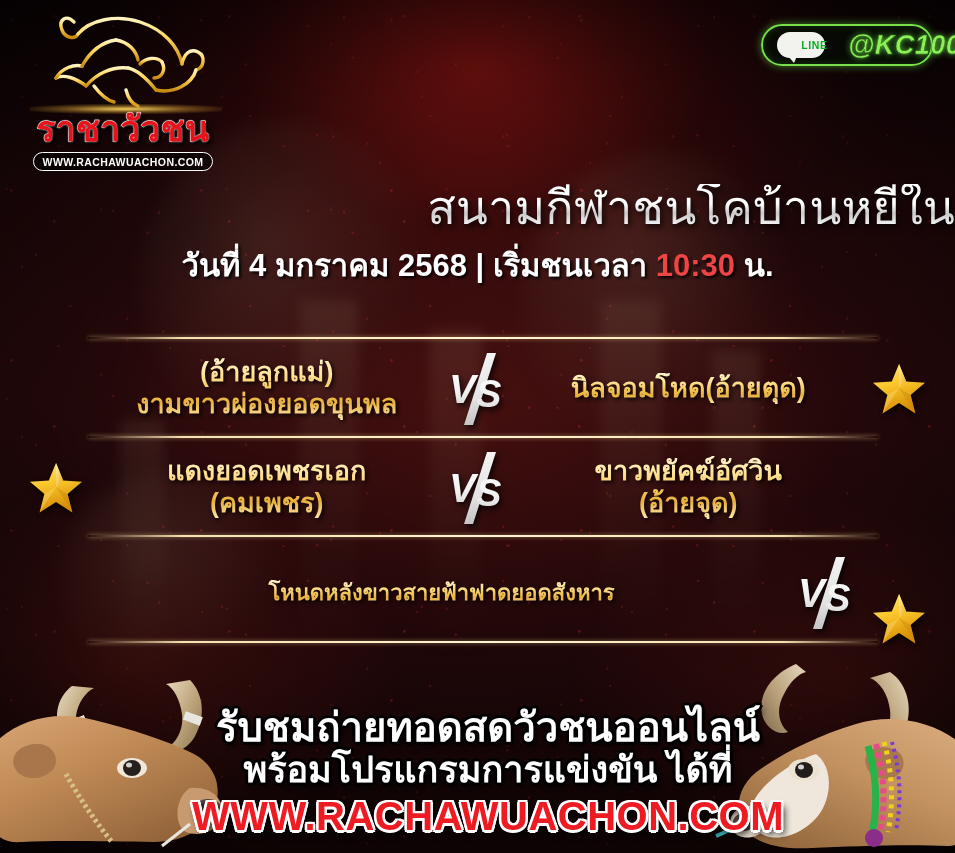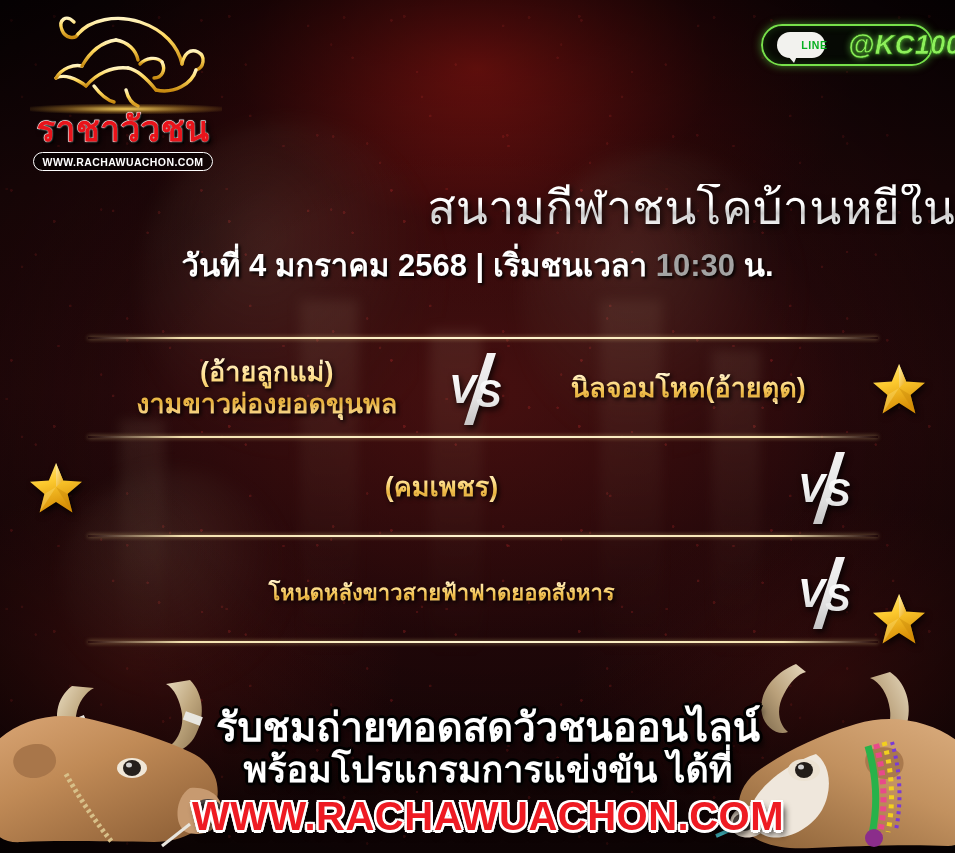--- a/index.html
+++ b/index.html
@@ -128,21 +128,21 @@
     font-size:47px; font-weight:normal; line-height:1;
     background:linear-gradient(180deg,#ffffff 0%,#ffffff 42%,#c9c9c9 62%,#f4f4f4 88%,#ffffff 100%);
     -webkit-background-clip:text; background-clip:text; color:transparent;
     filter:drop-shadow(2px 3px 3px rgba(0,0,0,.9));
   }
   .date-line{
     position:absolute; left:0; right:0; top:250px; text-align:center;
     font-size:31px; font-weight:bold; color:#fff; line-height:1;
     text-shadow:2px 2px 3px rgba(0,0,0,.9);
   }
-  .date-line .time{ color:#a3a3a3; text-shadow:2px 2px 3px rgba(0,0,0,.9); }
+  .date-line .time{ color:#ef4444; text-shadow:2px 2px 3px rgba(0,0,0,.9); }
 
   
   .divider{
     position:absolute; left:88px; width:790px; height:2px;
     background:linear-gradient(90deg, rgba(255,235,170,0) 0%, rgba(255,238,185,.95) 12%, rgba(255,245,210,1) 50%, rgba(255,238,185,.95) 88%, rgba(255,235,170,0) 100%);
     box-shadow:0 0 4px rgba(255,225,150,.55);
   }
   .d1{ top:337px; }
   .d2{ top:436px; }
   .d3{ top:535px; }
@@ -320,28 +320,33 @@
   <div class="match m2">
     <div class="star-slot">
       <svg width="56" height="54" viewBox="0 0 56 54">
         <polygon points="28,2 35.2,19.6 54,20.8 39.6,33 44.4,51.4 28,41 11.6,51.4 16.4,33 2,20.8 20.8,19.6" fill="url(#starg)"></polygon>
         <polygon points="28,2 35.2,19.6 28,26" fill="url(#starg2)" opacity=".8"></polygon>
         <polygon points="28,26 39.6,33 44.4,51.4" fill="#c98908" opacity=".45"></polygon>
         <polygon points="28,26 16.4,33 11.6,51.4" fill="#ffe27a" opacity=".35"></polygon>
       </svg>
     </div>
     <div class="side">
+      <div>แดงยอดเพชรเอก</div>
       <div>(คมเพชร)</div>
     </div>
     <div class="vs">
       <svg width="70" height="76" viewBox="0 0 70 76">
         <polygon points="44,2 53,2 30,74 21,74" fill="url(#vsg)" opacity=".95"></polygon>
         <text x="6" y="52" font-family="Liberation Sans, sans-serif" font-size="40" font-weight="bold" font-style="italic" fill="url(#vsg)">V</text>
         <text x="33" y="56" font-family="Liberation Sans, sans-serif" font-size="38" font-weight="bold" font-style="italic" fill="url(#vsg)">S</text>
       </svg>
+    </div>
+    <div class="side">
+      <div>ขาวพยัคฆ์อัศวิน</div>
+      <div>(อ้ายจุด)</div>
     </div>
     <div class="star-slot empty">
       
     </div>
   </div>
 
   <div class="match m3">
     <div class="star-slot empty">
       
     </div>

